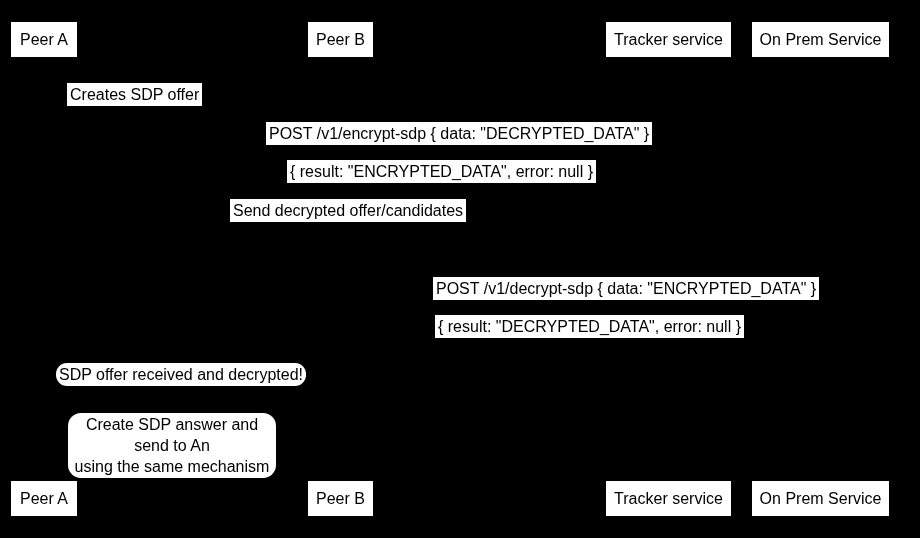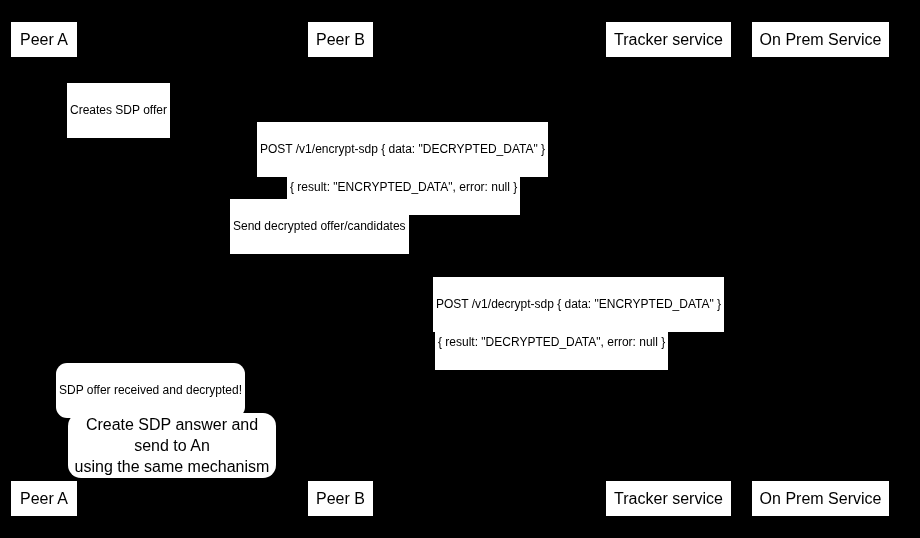--- a/index.html
+++ b/index.html
@@ -32,23 +32,23 @@
     align-items: center;
     justify-content: center;
     font-size: 16px;
     white-space: nowrap;
     text-align: center;
   }
   .label {
     position: absolute;
     background: #ffffff;
     color: #000000;
-    font-size: 12px;
+    font-size: 16px;
     line-height: 21px;
-    padding: 17px 3px;
+    padding: 1px 3px;
     white-space: nowrap;
   }
   .note-multiline {
     position: absolute;
     background: #ffffff;
     color: #000000;
     font-size: 16px;
     line-height: 21px;
     text-align: center;
     white-space: pre-line;
@@ -65,21 +65,21 @@
   <div class="lifeline" style="left:668px"></div>
   <div class="lifeline" style="left:820px"></div>
 
   <div class="actor-box" style="left:11px;  top:22px; width:66px;">Peer A</div>
   <div class="actor-box" style="left:308px; top:22px; width:65px;">Peer B</div>
   <div class="actor-box" style="left:606px; top:22px; width:125px;">Tracker service</div>
   <div class="actor-box" style="left:752px; top:22px; width:137px;">On Prem Service</div>
 
   <div class="label" style="left:67px;  top:83px;">Creates SDP offer</div>
 
-  <div class="label" style="left:257px; top:122px;">POST /v1/encrypt-sdp { data: "DECRYPTED_DATA" }</div>
+  <div class="label" style="left:266px; top:122px;">POST /v1/encrypt-sdp { data: "DECRYPTED_DATA" }</div>
 
   <div class="label" style="left:287px; top:160px;">{ result: "ENCRYPTED_DATA", error: null }</div>
 
   <div class="label" style="left:230px; top:199px;">Send decrypted offer/candidates</div>
 
 
   <div class="label" style="left:393px; top:277px;margin-left:40px;">POST /v1/decrypt-sdp { data: "ENCRYPTED_DATA" }</div>
 
   <div class="label" style="left:435px; top:315px;">{ result: "DECRYPTED_DATA", error: null }</div>
 

